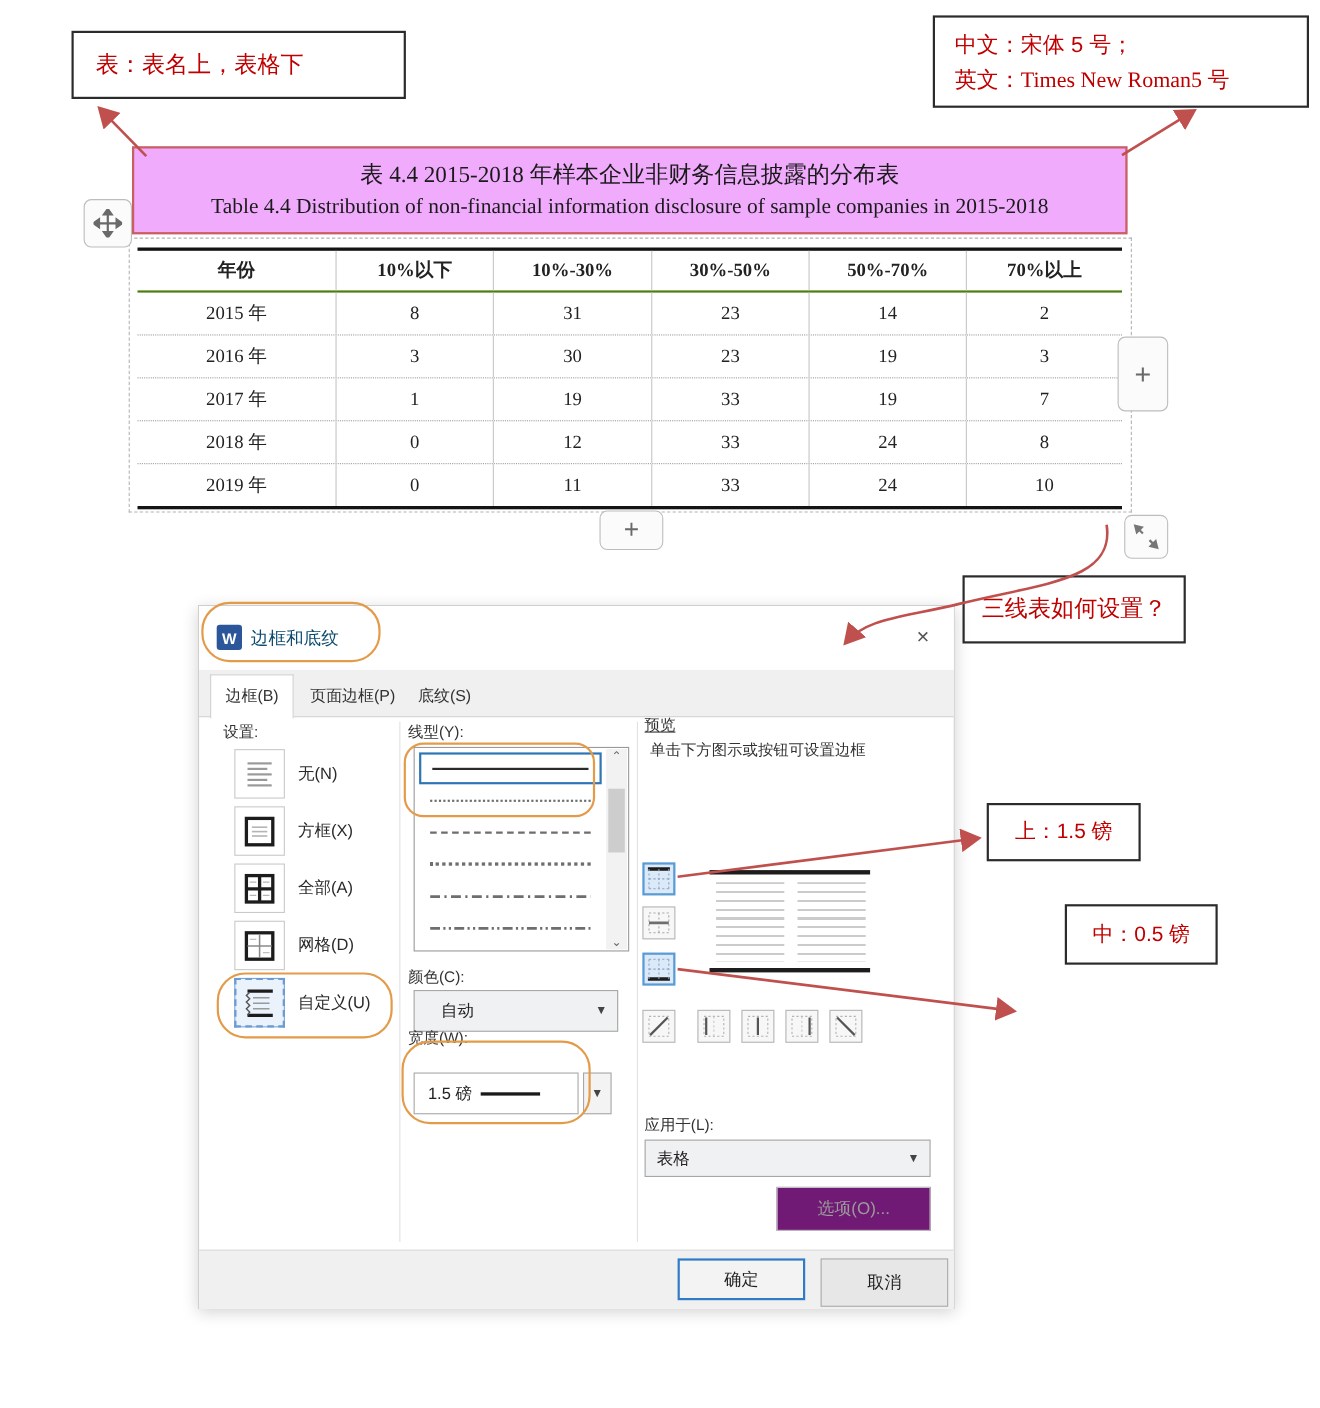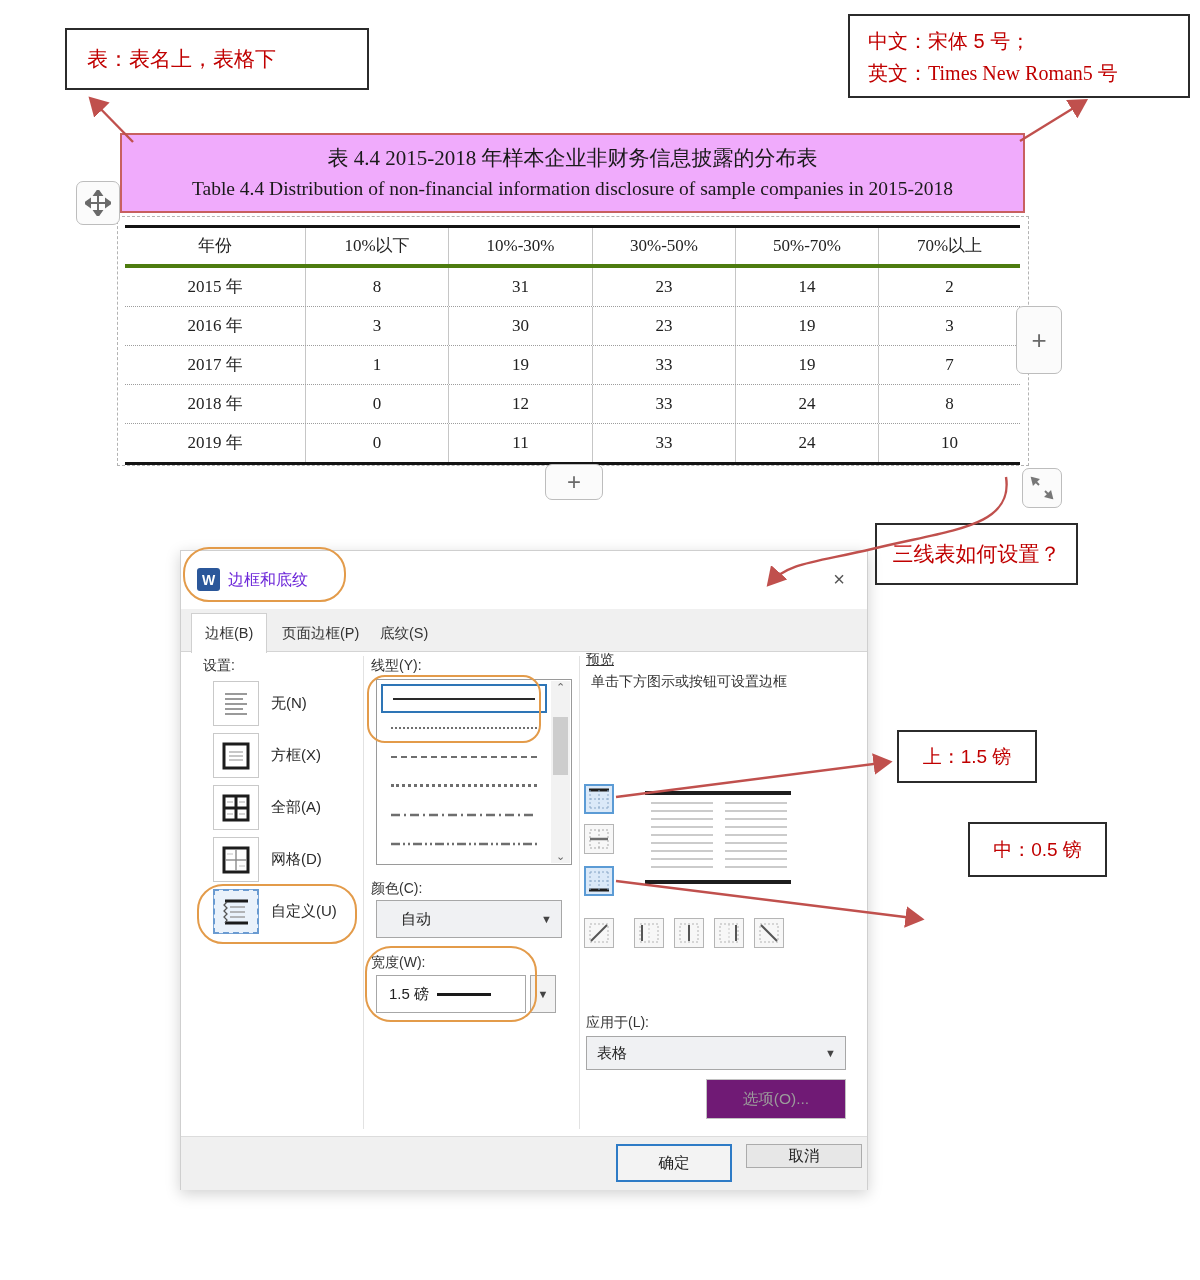--- a/index.html
+++ b/index.html
@@ -14,36 +14,36 @@
   
   .caption-box { border:2px solid #c86060; background:#f0abfc; text-align:center;
                  font-family:"Liberation Serif", serif; color:#1a1a1a; }
 
   
   .ztable { background:#fff; border-top:3px solid #141414; border-bottom:3px solid #141414; }
   .zrow { display:grid; grid-template-columns:180px 143px 144px 143px 143px 142px; }
   .zrow .td { text-align:center; font-family:"Liberation Serif", serif; font-size:17px; color:#222;
               line-height:38px; }
   .zrow .td + .td { border-left:1px solid #c6c6c6; }
-  .zhead { border-bottom:4px solid #4d7c0f; }
+  .zhead { border-bottom:2px solid #4d7c0f;font-weight:bold; }
   .zhead .td { line-height:36px; }
   .zbody .zrow + .zrow { border-top:1px dotted #9d9d9d; }
   .sel-dash { border:1px dashed #b3b3b3; pointer-events:none; }
 
   
   .handle { background:#fbfbfb; border:1px solid #bdbdbd; border-radius:7px;
             display:flex; align-items:center; justify-content:center; color:#6a6a6a; }
 
   
   .dialog { background:#fff; border:1px solid #cfcfcf; box-shadow:0 4px 14px rgba(0,0,0,.18); }
   .dlg-titlebar { position:absolute; left:0; top:0; right:0; height:58px; background:#fff; }
   .word-badge { position:absolute; left:16px; top:17px; width:23px; height:23px; border-radius:3px;
                 background:#2b579a; color:#fff; font-weight:bold; font-size:14px;
                 display:flex; align-items:center; justify-content:center; }
-  .dlg-title { position:absolute; left:47px; top:19px; font-size:16px; color:#6d28d9; }
+  .dlg-title { position:absolute; left:47px; top:19px; font-size:16px; color:#0c4a6e; }
   .dlg-close { position:absolute; right:14px; top:14px; width:28px; height:28px; font-size:20px;
                color:#555; display:flex; align-items:center; justify-content:center; cursor:pointer; }
   .tabstrip { position:absolute; left:0; top:58px; right:0; height:43px; background:#f0f0f0;
               border-bottom:1px solid #d4d4d4; }
   .tab { position:absolute; top:5px; height:38px; line-height:38px; padding:0 13px; font-size:14.5px;
          color:#333; }
   .tab.sel { background:#fff; border:1px solid #d0d0d0; border-bottom:none; top:4px; height:40px; }
   .vdiv { width:1px; background:#e2e2e2; }
 
   .lbl { font-size:14px; color:#333; }
@@ -320,21 +320,21 @@
         <span>⌄</span>
       </div>
     </div>
 
     <div class="abs lbl" style="left:190px; top:329px;">颜色(C):</div>
     <div class="abs dd" style="left:195px; top:349px; width:186px; height:38px; background:#f0f1f3; justify-content:center;">
       <span style="margin-left:24px;">自动</span>
       <span class="caret" style="margin-right:9px;">▼</span>
     </div>
 
-    <div class="abs lbl" style="left:190px; top:403px;">宽度(W):</div>
+    <div class="abs lbl" style="left:190px; top:384px;">宽度(W):</div>
     <div class="abs dd" style="left:195px; top:424px; width:150px; height:38px; padding-left:12px;">
       <span>1.5  磅</span>
       <div style="width:54px; height:3px; background:#1a1a1a; margin-left:8px;"></div>
     </div>
     <div class="abs dd" style="left:349px; top:424px; width:26px; height:38px; justify-content:center; background:#f3f3f3;">
       <span class="caret" style="margin:0;">▼</span>
     </div>
 
     <div class="abs lbl" style="left:405px; top:100px;text-decoration:underline;">预览</div>
     <div class="abs lbl" style="left:410px; top:122px;">单击下方图示或按钮可设置边框</div>
@@ -418,21 +418,21 @@
     </div>
 
     <div class="abs btn btn-disabled" style="left:525px; top:528px; width:140px; height:40px;">
       <span>选项(O)...</span>
     </div>
 
     <div class="abs btm-strip" style="left:0; top:585px; width:686px; height:54px;"></div>
     <div class="abs btn btn-ok" style="left:435px; top:593px; width:116px; height:38px;">
       <span>确定</span>
     </div>
-    <div class="abs btn btn-cancel" style="left:565px; top:593px; width:116px; height:24px;">
+    <div class="abs btn btn-cancel" style="left:565px; top:593px; width:116px; height:44px;">
       <span>取消</span>
     </div>
   </div>
 
   <div class="abs ocircle" style="left:183px; top:547px; width:163px; height:55px;"></div>
   <div class="abs ocircle" style="left:197px; top:884px; width:160px; height:60px;"></div>
   <div class="abs ocircle" style="left:367px; top:675px; width:174px; height:68px; border-radius:18px;"></div>
   <div class="abs ocircle" style="left:365px; top:946px; width:172px; height:76px;"></div>
 
   <svg class="abs" style="left:0; top:0; pointer-events:none;" width="1200" height="1280">

